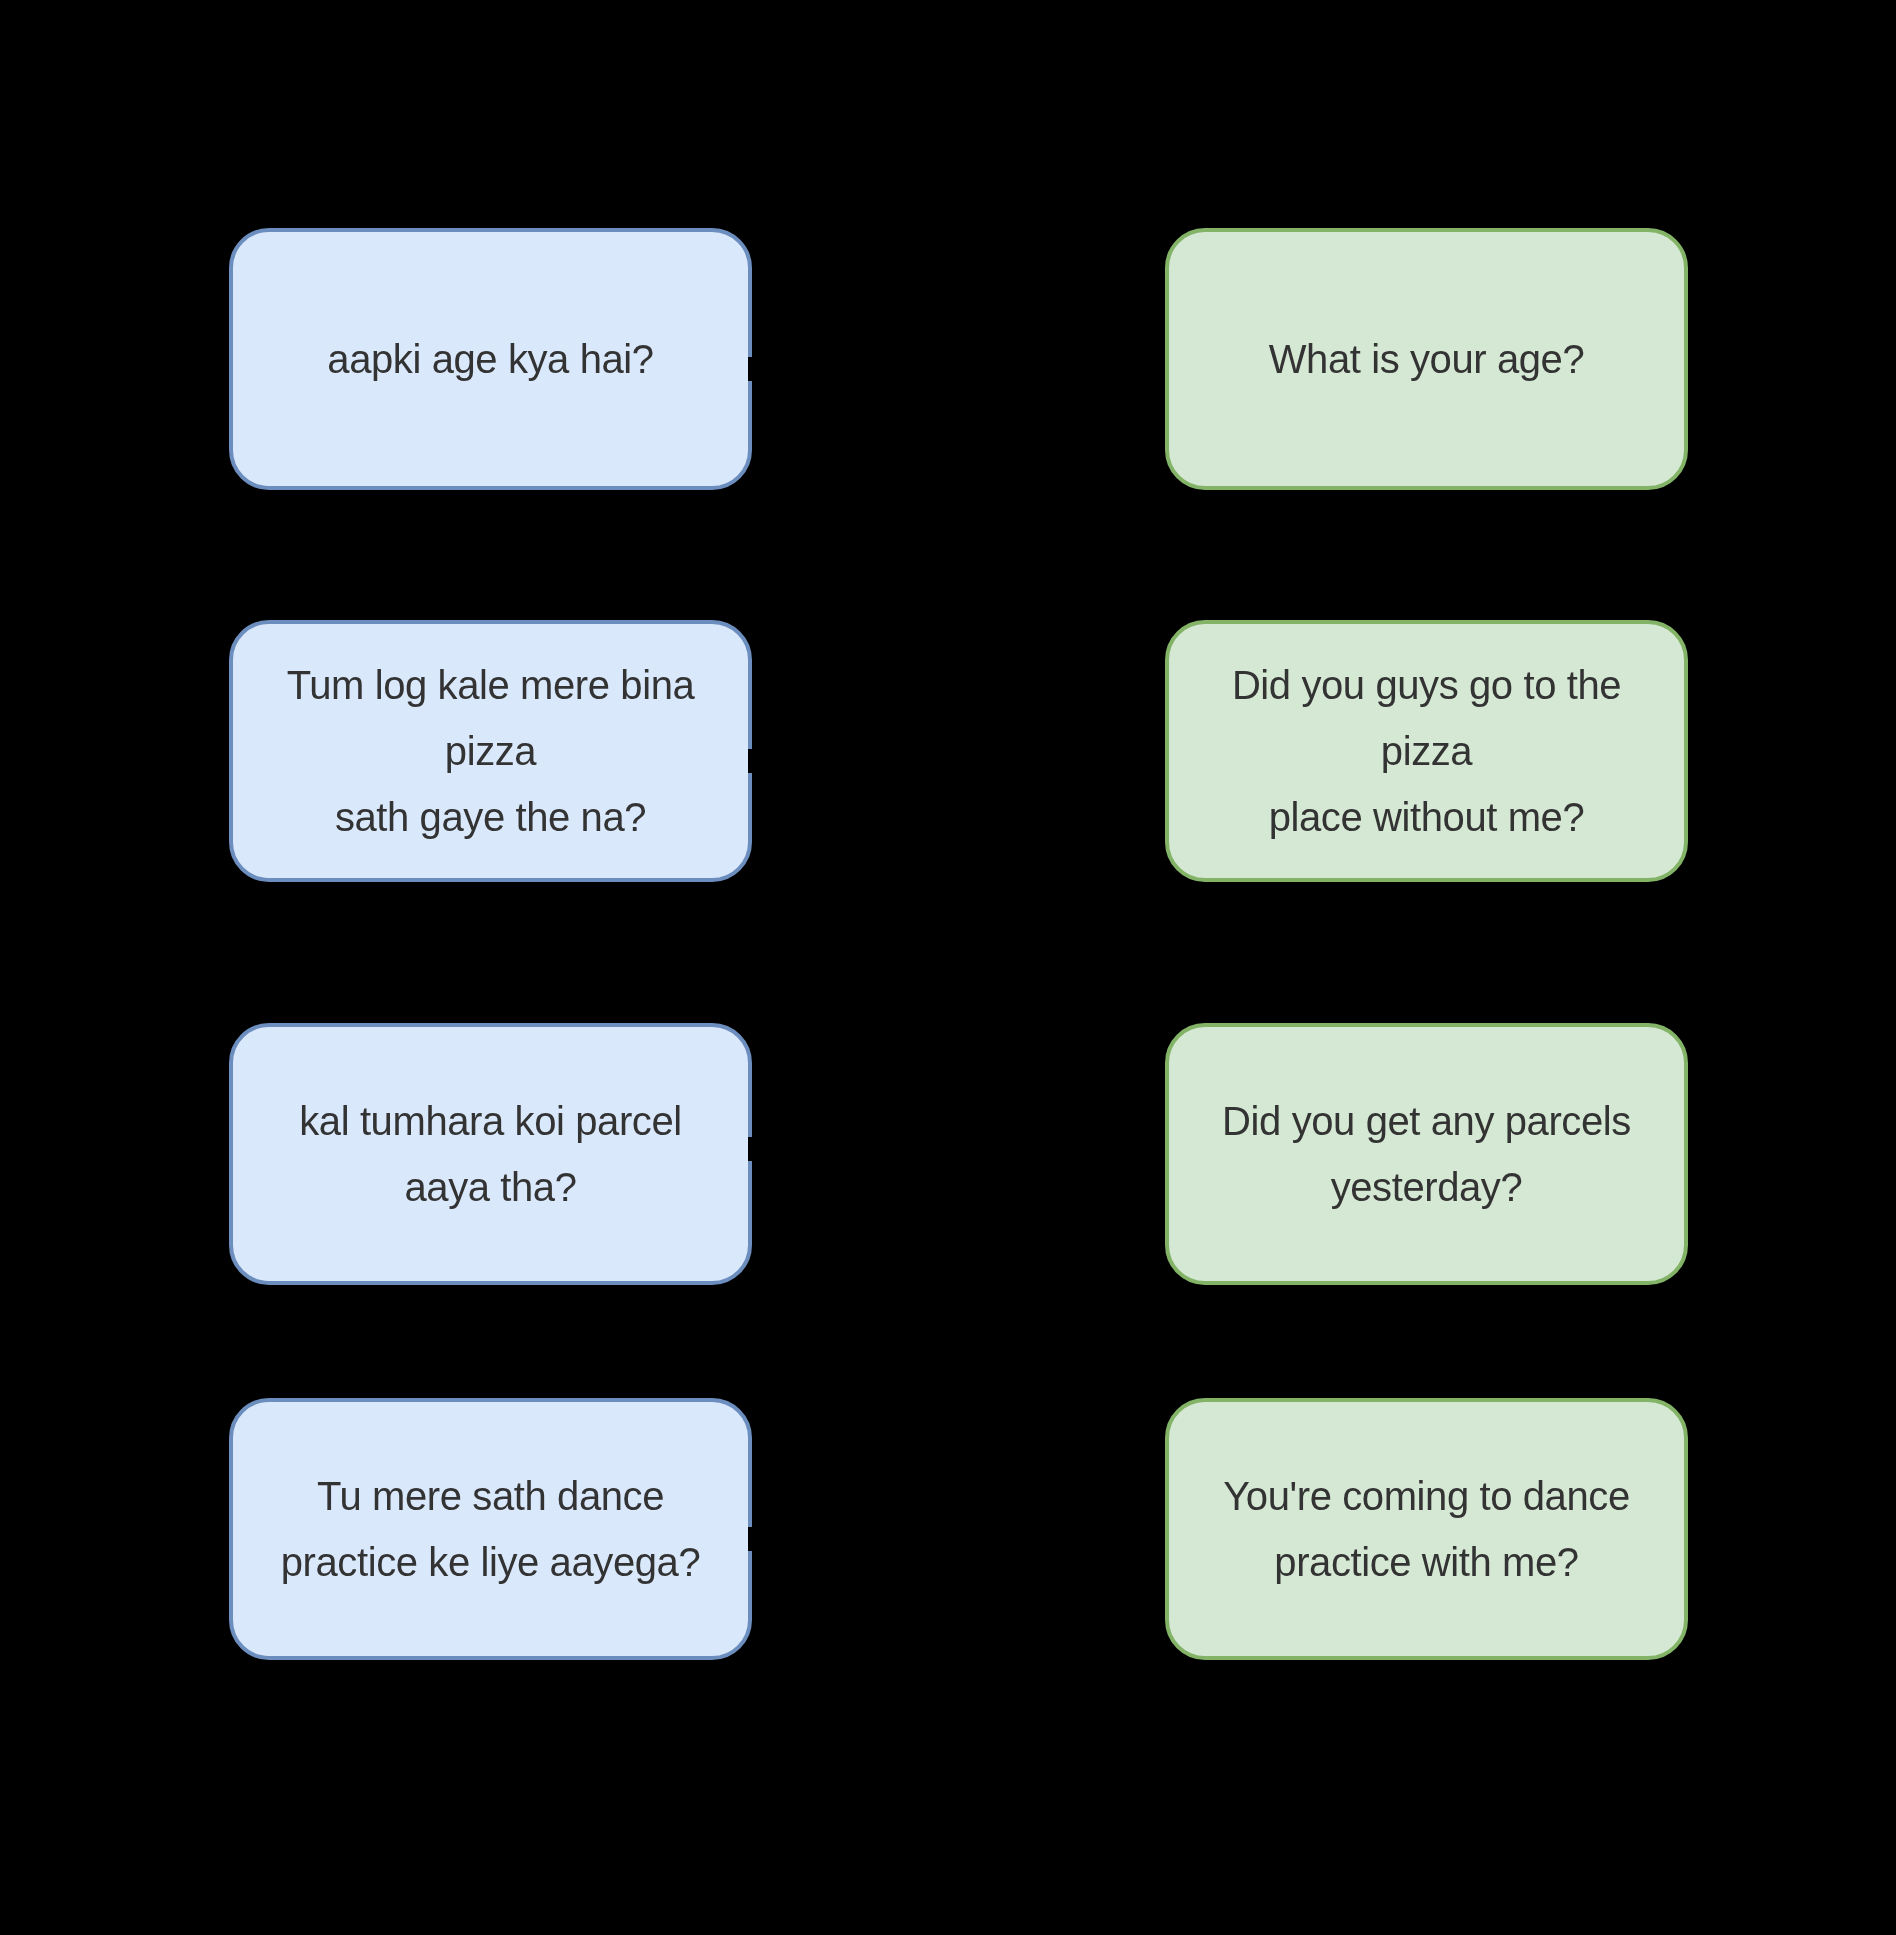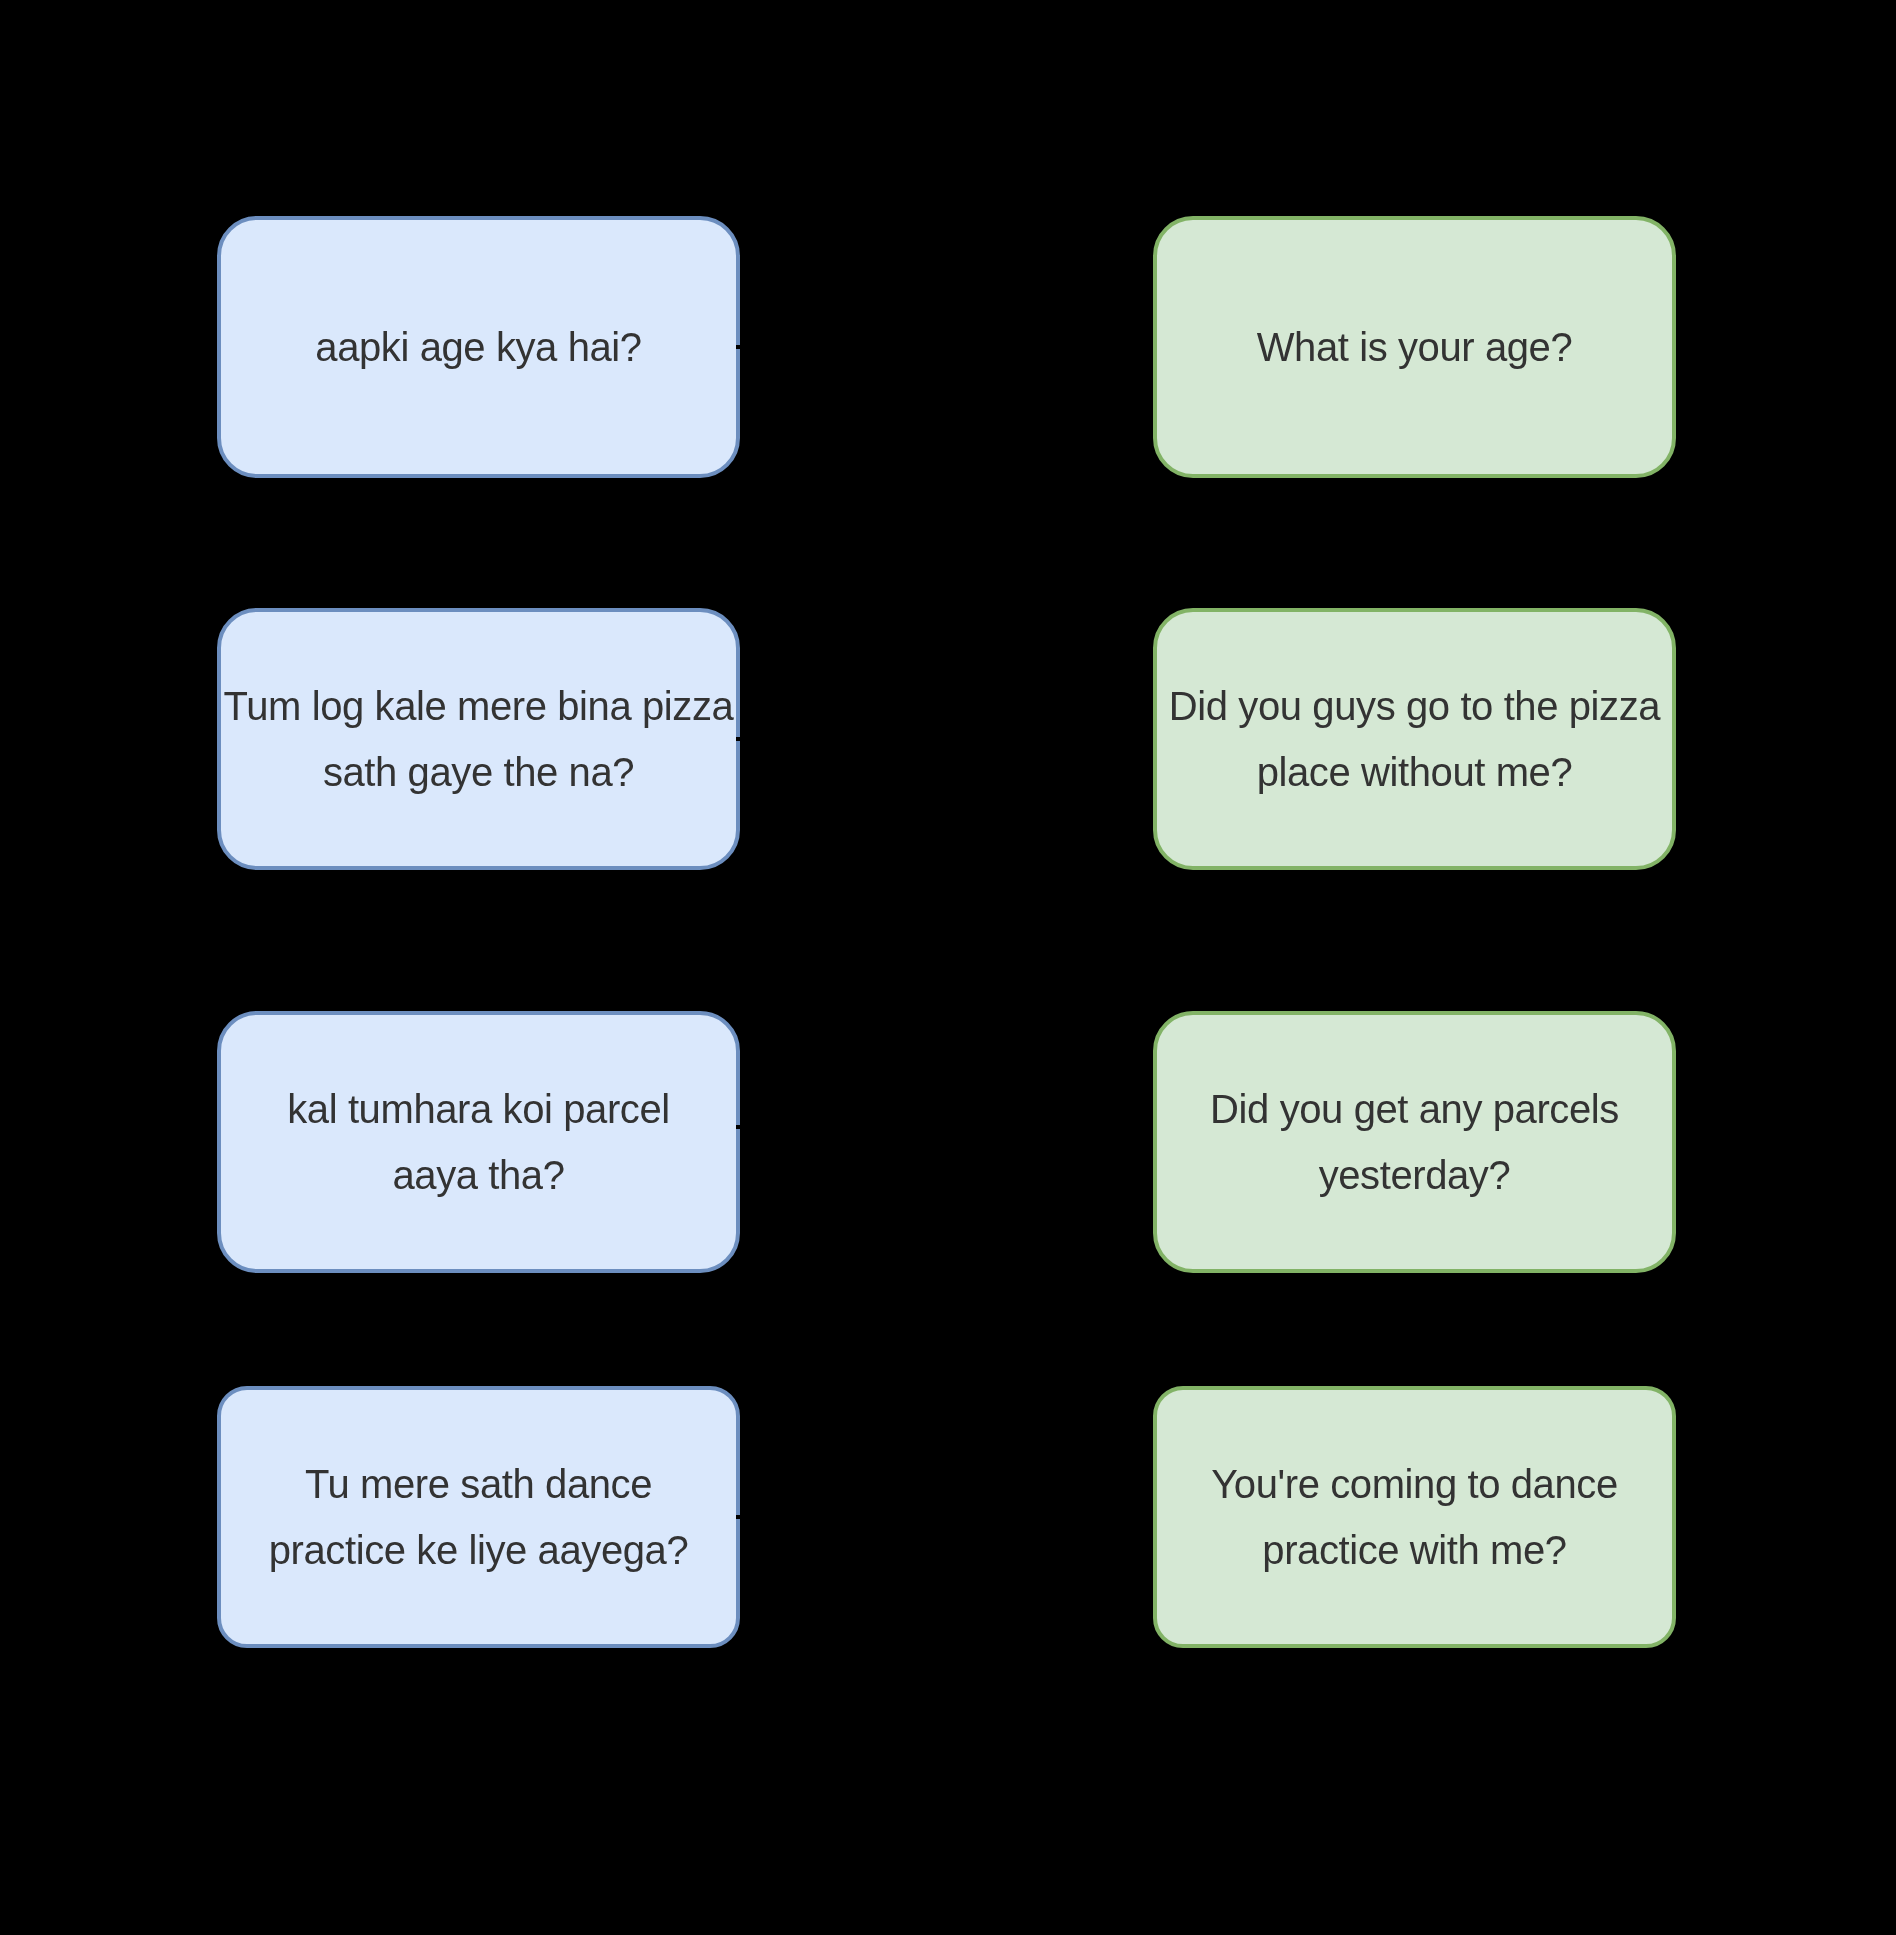--- a/index.html
+++ b/index.html
@@ -4,21 +4,21 @@
 <style>
   :root {
     --bg: #000000;
     --blue-fill: #dae8fc;
     --blue-stroke: #6c8ebf;
     --green-fill: #d5e8d4;
     --green-stroke: #82b366;
     --text-color: #333333;
     --connector: #000000;
   }
-  * { margin: 0; padding: 0; box-sizing: border-box; }
+  * { margin: 0; padding: 12px; box-sizing: border-box; }
   html, body {
     width: 1897px;
     height: 1936px;
     background: var(--bg);
     position: relative;
     overflow: hidden;
     font-family: "Liberation Sans", sans-serif;
   }
   .node {
     position: absolute;
@@ -38,21 +38,21 @@
     line-height: 66px;
     letter-spacing: -0.4px;
     color: var(--text-color);
     width: 100%;
   }
   .node.blue  { left: 217px;  background: var(--blue-fill);  border-color: var(--blue-stroke); }
   .node.green { left: 1153px; background: var(--green-fill); border-color: var(--green-stroke); }
   .r1 { top: 216px; }
   .r2 { top: 608px; }
   .r3 { top: 996px; margin-top: 15px; }
-  .r4 { top: 1386px; border-radius: 30px; }
+  .r4 { top: 1386px; }
 
   
   .connector {
     position: absolute;
     left: 736px;
     width: 421px;
     height: 24px;
     pointer-events: auto;
   }
   .c1 { top: 335px; }

